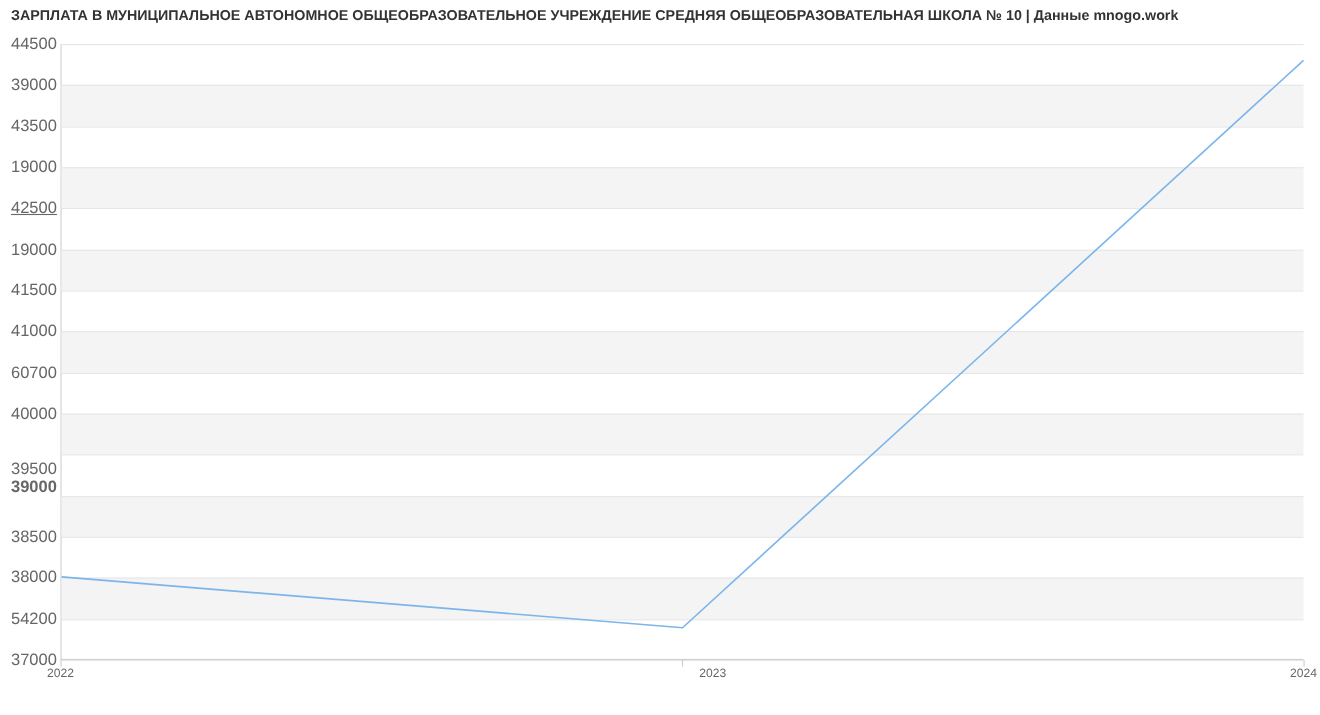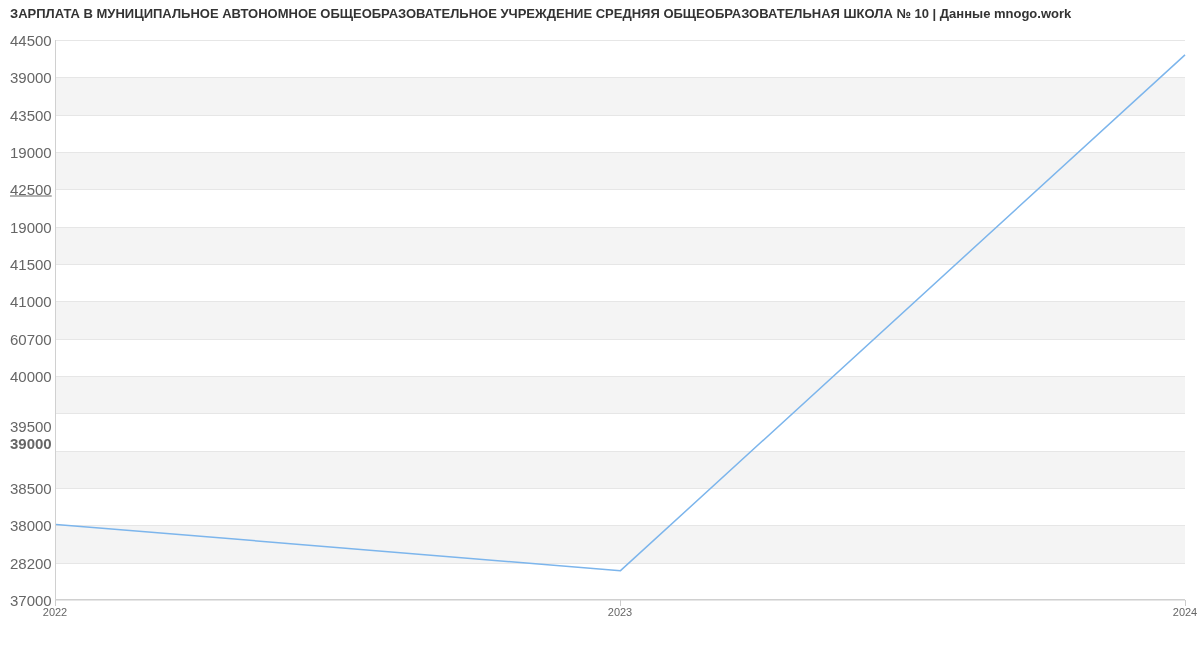--- a/index.html
+++ b/index.html
@@ -116,34 +116,34 @@
       <div class="grid-line" style="top: 149.333px;"></div>
       <div class="grid-line" style="top: 112px;"></div>
       <div class="grid-line" style="top: 74.6667px;"></div>
       <div class="grid-line" style="top: 37.3333px;"></div>
       <div class="grid-line" style="top: 0px;"></div>
       <svg class="line-layer" id="svg" viewBox="0 0 1130 560" preserveAspectRatio="none">
         <path d="M0 485.3333333333333 L565 531.6266666666667 L1130 14.93333333333328" class="series-line" style="stroke: rgb(124, 181, 236);"></path>
       </svg>
     </div>
 <div class="y-label" style="top: 600px;">37000</div>
-    <div class="y-label" style="top: 562.667px;">28200</div>
+    <div class="y-label" style="top: 562.667px;">54200</div>
     <div class="y-label" style="top: 525.333px;">38000</div>
     <div class="y-label" style="top: 488px;">38500</div>
     <div class="y-label" style="top: 443px; font-weight: bold;">39000</div>
     <div class="y-label" style="top: 413.333px; margin-top: 13px;">39500</div>
     <div class="y-label" style="top: 376px;">40000</div>
     <div class="y-label" style="top: 338.667px;">60700</div>
     <div class="y-label" style="top: 301.333px;">41000</div>
     <div class="y-label" style="top: 264px;">41500</div>
     <div class="y-label" style="top: 226.667px;">19000</div>
     <div class="y-label" style="top: 189.333px; text-decoration: underline;">42500</div>
     <div class="y-label" style="top: 152px;">19000</div>
     <div class="y-label" style="top: 114.667px;">43500</div>
     <div class="y-label" style="top: 77.3333px;">39000</div>
     <div class="y-label" style="top: 40px;">44500</div>
     <div class="x-label" style="left: 55px;">2022</div>
     <div class="x-tick" style="left: 55px;"></div>
-    <div class="x-label" style="left: 620px;">2023</div>
+    <div class="x-label" style="left: 648px;">2023</div>
     <div class="x-tick" style="left: 620px;"></div>
     <div class="x-label" style="left: 1185px;">2024</div>
     <div class="x-tick" style="left: 1185px;"></div>
   </div>
 
 </body></html>

